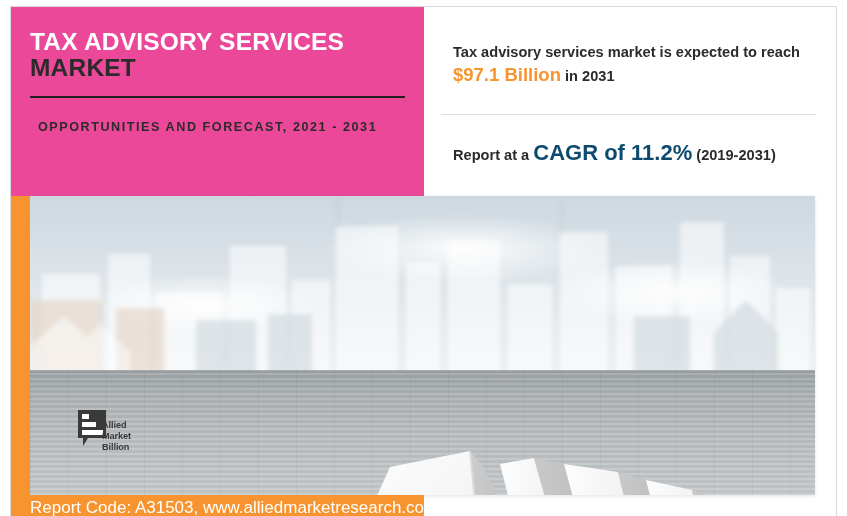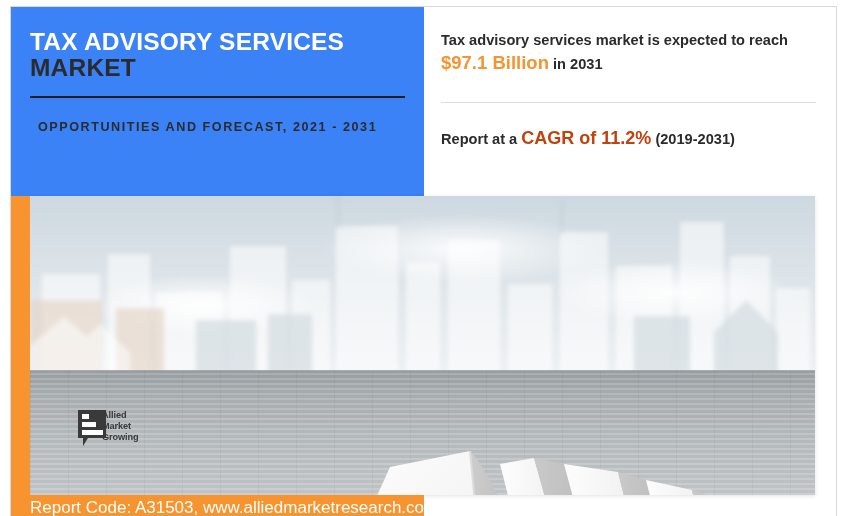--- a/index.html
+++ b/index.html
@@ -31,21 +31,21 @@
   .page-edge.right  { left: 836px; top: 6px;   width: 1px;   height: 510px; }
   .page-edge.left   { left: 10px;  top: 6px;   width: 1px;   height: 510px; }
 
   
   #orange-block {
     position: absolute;
     left: 11px;
     top: 7px;
     width: 413px;
     height: 209px;
-    background: #3b82f6;
+    background: #ec4899;
     box-sizing: border-box;
   }
   #header-title {
     position: absolute;
     left: 19px;
     top: 22px;
     width: 370px;
     font-size: 24.5px;
     font-weight: bold;
     line-height: 1.08;
@@ -82,30 +82,30 @@
     position: absolute;
     left: 441px;
     top: 30px;
     width: 380px;
   }
   .fact-line {
     font-size: 14.6px;
     font-weight: bold;
     line-height: 1.38;
     color: #2b2b2b;
-    margin: 0;
+    margin: 12px;
   }
   .fact-line .hl {
     color: #f7942f;
     font-size: 18.5px;
     font-weight: bold;
   }
   .fact-line .hl-big {
-    color: #c2410c;
-    font-size: 18px;
+    color: #0c4a6e;
+    font-size: 22px;
     font-weight: bold;
   }
   #facts-divider {
     width: 375px;
     height: 1px;
     background: #dedede;
     margin: 26px 0 23px 0;
   }
 
   
@@ -154,21 +154,21 @@
   
   #tax-card { position: absolute; left: 288px; top: 249px; width: 250px; height: 178px; }
 
   
   #waves { position: absolute; left: 470px; top: 232px; width: 345px; height: 205px; }
 
   
   #logo { position: absolute; left: 46px; top: 212px; width: 86px; height: 46px; }
   #logo .logo-text {
     position: absolute;
-    left: 26px; top: 2px;
+    left: 26px; top: 12px;
     font-size: 9.2px;
     font-weight: bold;
     line-height: 1.17;
     color: #3a3a3a;
     letter-spacing: -0.1px;
   }
 
   
   #footer-bar {
     position: absolute;
@@ -326,21 +326,21 @@
     <div id="logo">
       <svg viewBox="0 0 86 46" style="position:absolute;left:0;top:0;width:86px;height:46px">
         <path d="M2 2 H30 V30 H12 L7 38 L7 30 H2 Z" fill="#3a3a3a"></path>
         <rect x="6" y="6" width="7" height="5" fill="#ffffff"></rect>
         <rect x="6" y="14" width="14" height="5" fill="#ffffff"></rect>
         <rect x="6" y="22" width="21" height="5" fill="#ffffff"></rect>
       </svg>
       <div class="logo-text">
         <div>Allied</div>
         <div>Market</div>
-        <div>Growing</div>
+        <div>Billion</div>
       </div>
     </div>
   </div>
 
   <div id="left-orange-strip"></div>
   <div id="footer-bar">
     <div id="footer-text">Report Code: A31503, www.alliedmarketresearch.com</div>
   </div>
 
 </div>

